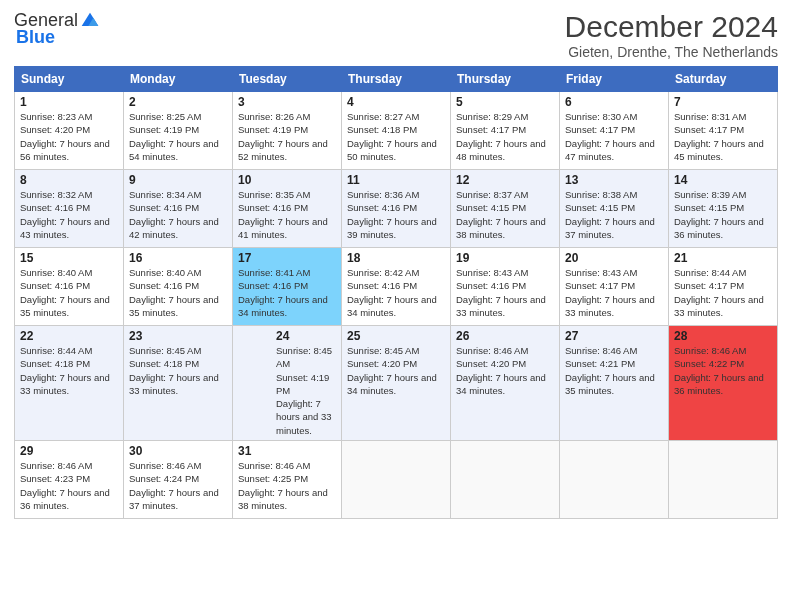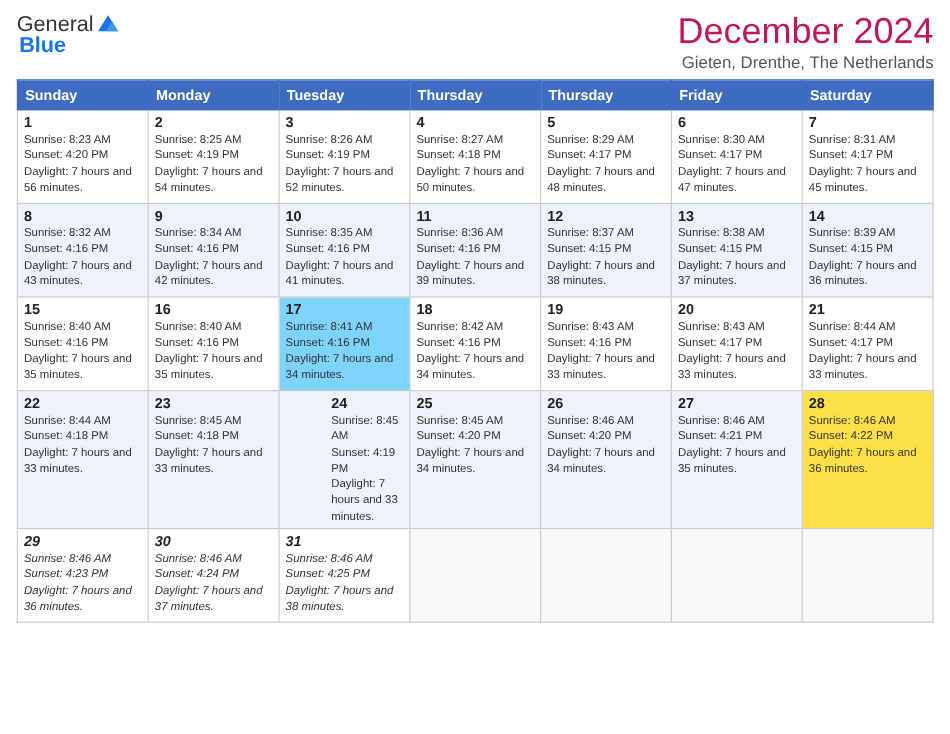--- a/index.html
+++ b/index.html
@@ -40,21 +40,21 @@
       width: 20px;
       height: 20px;
       margin-left: 2px;
     }
     .title-block {
       text-align: right;
     }
     .month-title {
       font-size: 30px;
       font-weight: normal;
-      color: #be185d;
+      color: #404040;
     }
     .subtitle {
       font-size: 14px;
       color: #555;
     }
     .calendar {
       width: 100%;
       border-collapse: collapse;
     }
     .calendar th {
@@ -68,21 +68,20 @@
     }
     .calendar td {
       border: 1px solid #ccc;
       vertical-align: top;
       padding: 3px 5px;
       width: calc(100% / 7);
       height: 78px;
     }
     .calendar tr:last-child td {
       height: 78px;
-      font-style: italic;
     }
     .day-num {
       font-size: 12px;
       font-weight: bold;
       color: #222;
       display: block;
       margin-bottom: 1px;
     }
     .day-info {
       font-size: 9.5px;
@@ -236,21 +235,21 @@
             <div class="day-info">Sunrise: 8:45 AM<br>Sunset: 4:20 PM<br>Daylight: 7 hours and 34 minutes.</div>
           </td>
           <td style="background: rgb(238, 242, 251);">
             <span class="day-num">26</span>
             <div class="day-info">Sunrise: 8:46 AM<br>Sunset: 4:20 PM<br>Daylight: 7 hours and 34 minutes.</div>
           </td>
           <td style="background: rgb(238, 242, 251);">
             <span class="day-num">27</span>
             <div class="day-info">Sunrise: 8:46 AM<br>Sunset: 4:21 PM<br>Daylight: 7 hours and 35 minutes.</div>
           </td>
-          <td style="background: #fde047;">
+          <td style="background: #ef4444;">
             <span class="day-num">28</span>
             <div class="day-info">Sunrise: 8:46 AM<br>Sunset: 4:22 PM<br>Daylight: 7 hours and 36 minutes.</div>
           </td>
         </tr>
         <tr style="background: rgb(255, 255, 255);">
           <td style="background: rgb(255, 255, 255);">
             <span class="day-num">29</span>
             <div class="day-info">Sunrise: 8:46 AM<br>Sunset: 4:23 PM<br>Daylight: 7 hours and 36 minutes.</div>
           </td>
           <td style="background: rgb(255, 255, 255);">

